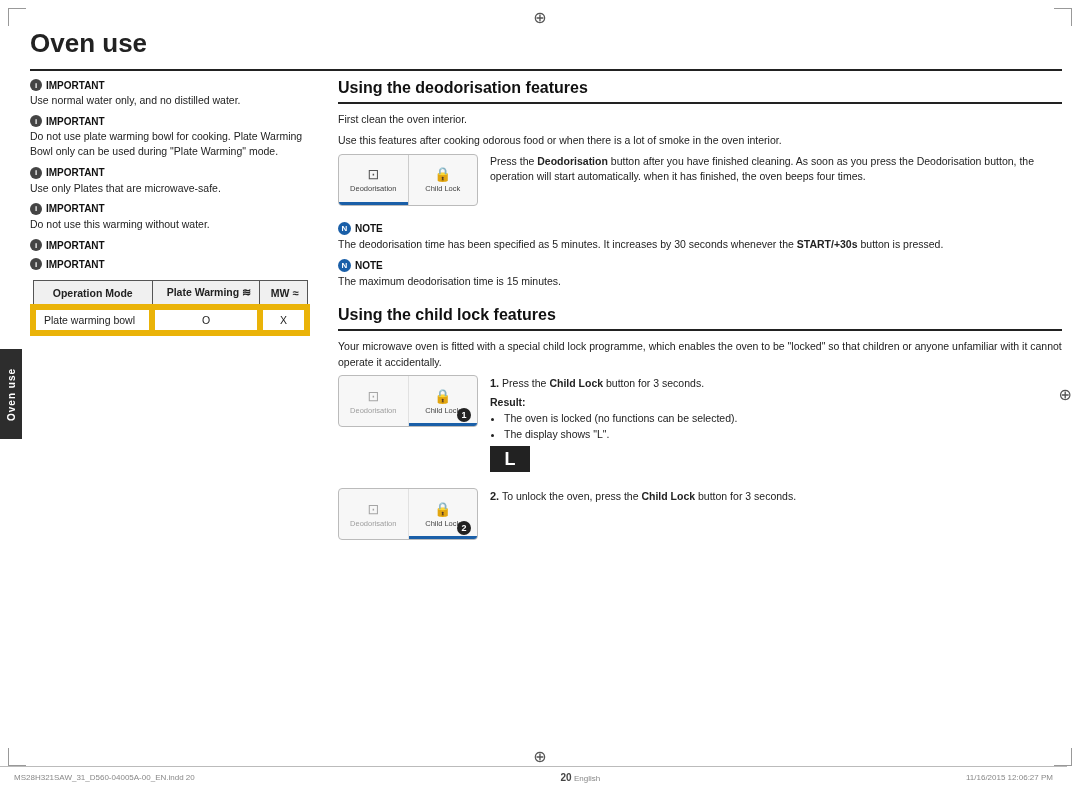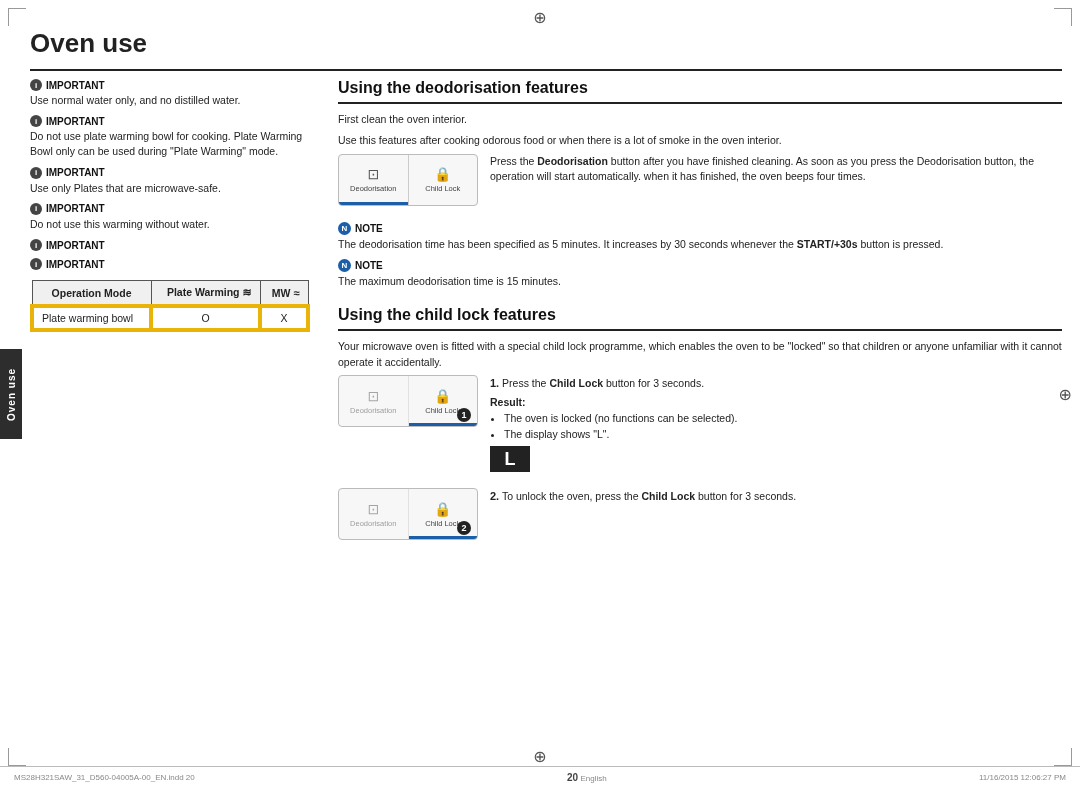--- a/index.html
+++ b/index.html
@@ -129,21 +129,21 @@
     }
     .op-table th {
       background: #f0f0f0;
       border: 1px solid #555;
       padding: 5px 8px;
       font-size: 10.5px;
       font-weight: bold;
       text-align: right;
     }
     .op-table td {
-      border: 4px solid #eab308;
+      border: 6px solid #eab308;
       padding: 4px 8px;
       font-size: 10.5px;
       text-align: center;
     }
     .op-table td:first-child { text-align: left; }
     .op-table th:first-child { text-align: center; }
 
     
     .section-heading {
       font-size: 16px;
@@ -257,21 +257,21 @@
       margin-top: 0;
     }
     .result-label { font-weight: bold; font-size: 10.5px; }
     .bullet-list { list-style: disc; padding-left: 14px; font-size: 10.5px; line-height: 1.5; }
 
     
     .bottom-bar {
       position: absolute;
       bottom: 0;
       left: 0;
-      right: 0;
+      right: 13px;
       height: 22px;
       border-top: 1px solid #bbb;
       display: flex;
       align-items: center;
       padding: 0 14px;
       font-size: 8px;
       color: #888;
       justify-content: space-between;
       background: #fff;
     }

